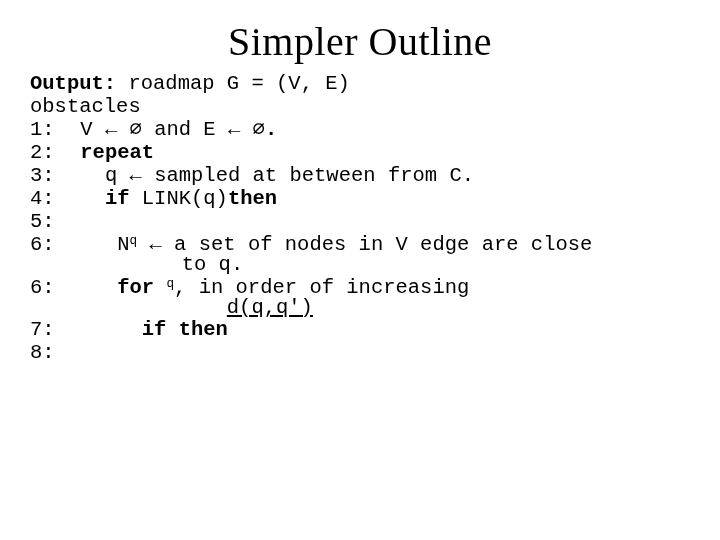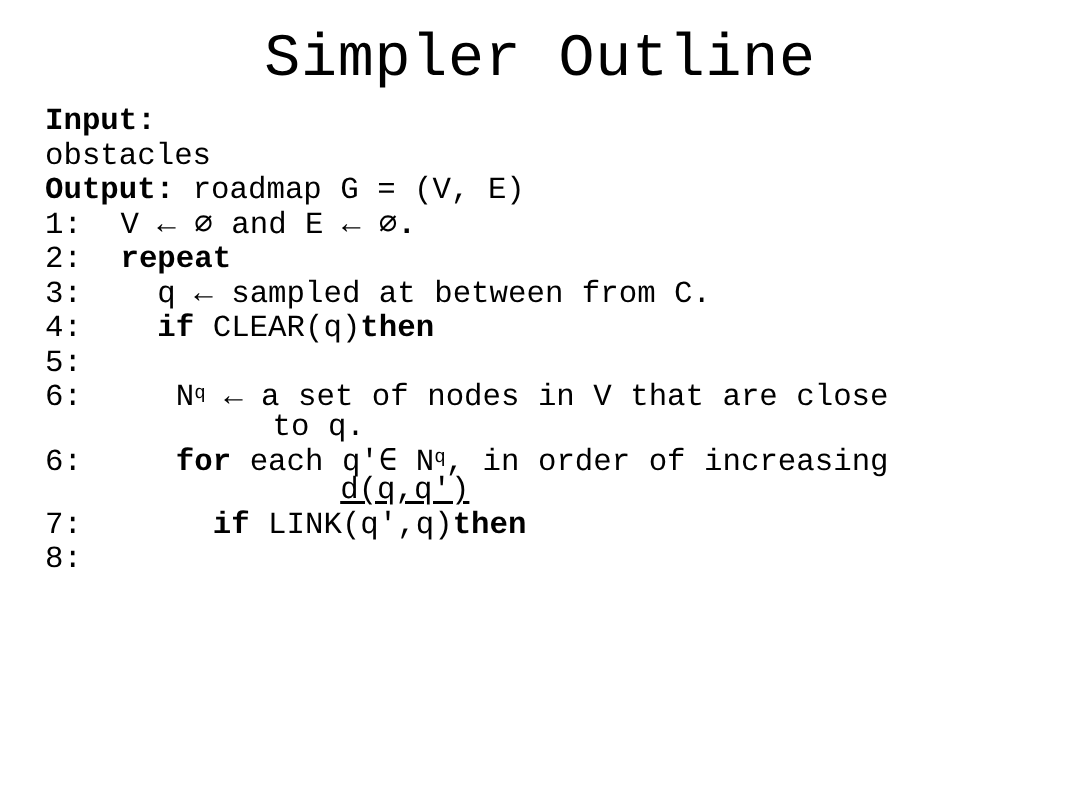--- a/index.html
+++ b/index.html
@@ -8,21 +8,21 @@
     width: 720px;
     height: 540px;
     background: #fff;
     color: #000;
     font-family: "Courier New", Courier, monospace;
   }
   .page {
     padding: 10px 30px 20px 30px;
   }
   .title {
-    font-family: Liberation Mono, monospace;
+    font-family: Liberation Serif, serif;
     font-size: 40px;
     text-align: center;
     white-space: nowrap;
     margin: 8px 0 8px 0;
     letter-spacing: 0.5px;
   }
   .code {
     font-size: 20.5px;
     line-height: 1.12;
   }
@@ -53,29 +53,28 @@
 </style>
 </head>
 <body>
 
 <div class="page">
   <div class="title">Simpler Outline</div>
 
   <div class="code">
 
     <div class="line">
-      <span class="b">Input:</span>
     </div>
     <div class="line">
-      <span class="body">obstacles</span>
+      <span class="b">Output:</span>
+        <span class="body"> roadmap G = (V, E)</span>
     </div>
 
     <div class="line">
-      <span class="b">Output:</span>
-        <span class="body"> roadmap G = (V, E)</span>
+      <span class="body">obstacles</span>
     </div>
 
     <div class="line">
       <span class="lab">1:</span>
         <span class="body"> V ← ∅ and E ← ∅</span>
         <span class="b body">.</span>
     </div>
 
     <div class="line">
       <span class="lab">2:</span>
@@ -86,56 +85,54 @@
       <span class="lab">3:</span>
         <span class="body">   q </span>
         <span class="body">←</span>
         <span class="body"> sampled at between from C.</span>
     </div>
 
     <div class="line">
       <span class="lab">4:</span>
         <span class="body">   </span>
         <span class="b body">if </span>
-        <span class="body">CLEAR(q)</span>
+        <span class="body">LINK(q)</span>
         <span class="b body">then</span>
     </div>
 
     <div class="line">
       <span class="lab">5:</span>
     </div>
 
     <div class="line">
       <span class="lab">6:</span>
         <span class="body">    N</span>
         <span class="sub body">q</span>
         <span class="body"> ← </span>
-        <span class="body">a set of nodes in V that are close</span>
+        <span class="body">a set of nodes in V edge are close</span>
     </div>
     <div class="line cont">
       <span class="body">to q.</span>
     </div>
 
     <div class="line">
       <span class="lab">6:</span>
         <span class="body">    </span>
         <span class="b body">for </span>
-        <span class="body">each q'∈ N</span>
         <span class="sub body">q</span>
         <span class="body">, in order of increasing</span>
     </div>
     <div class="line cont2">
       <span class="body">d(q,q')</span>
     </div>
 
     <div class="line">
       <span class="lab">7:</span>
         <span class="body">      </span>
         <span class="b body">if </span>
-        <span class="body">LINK(q',q)</span>
         <span class="b body">then</span>
     </div>
 
     <div class="line">
       <span class="lab">8:</span>
     </div>
 
   </div>
 </div>
 

